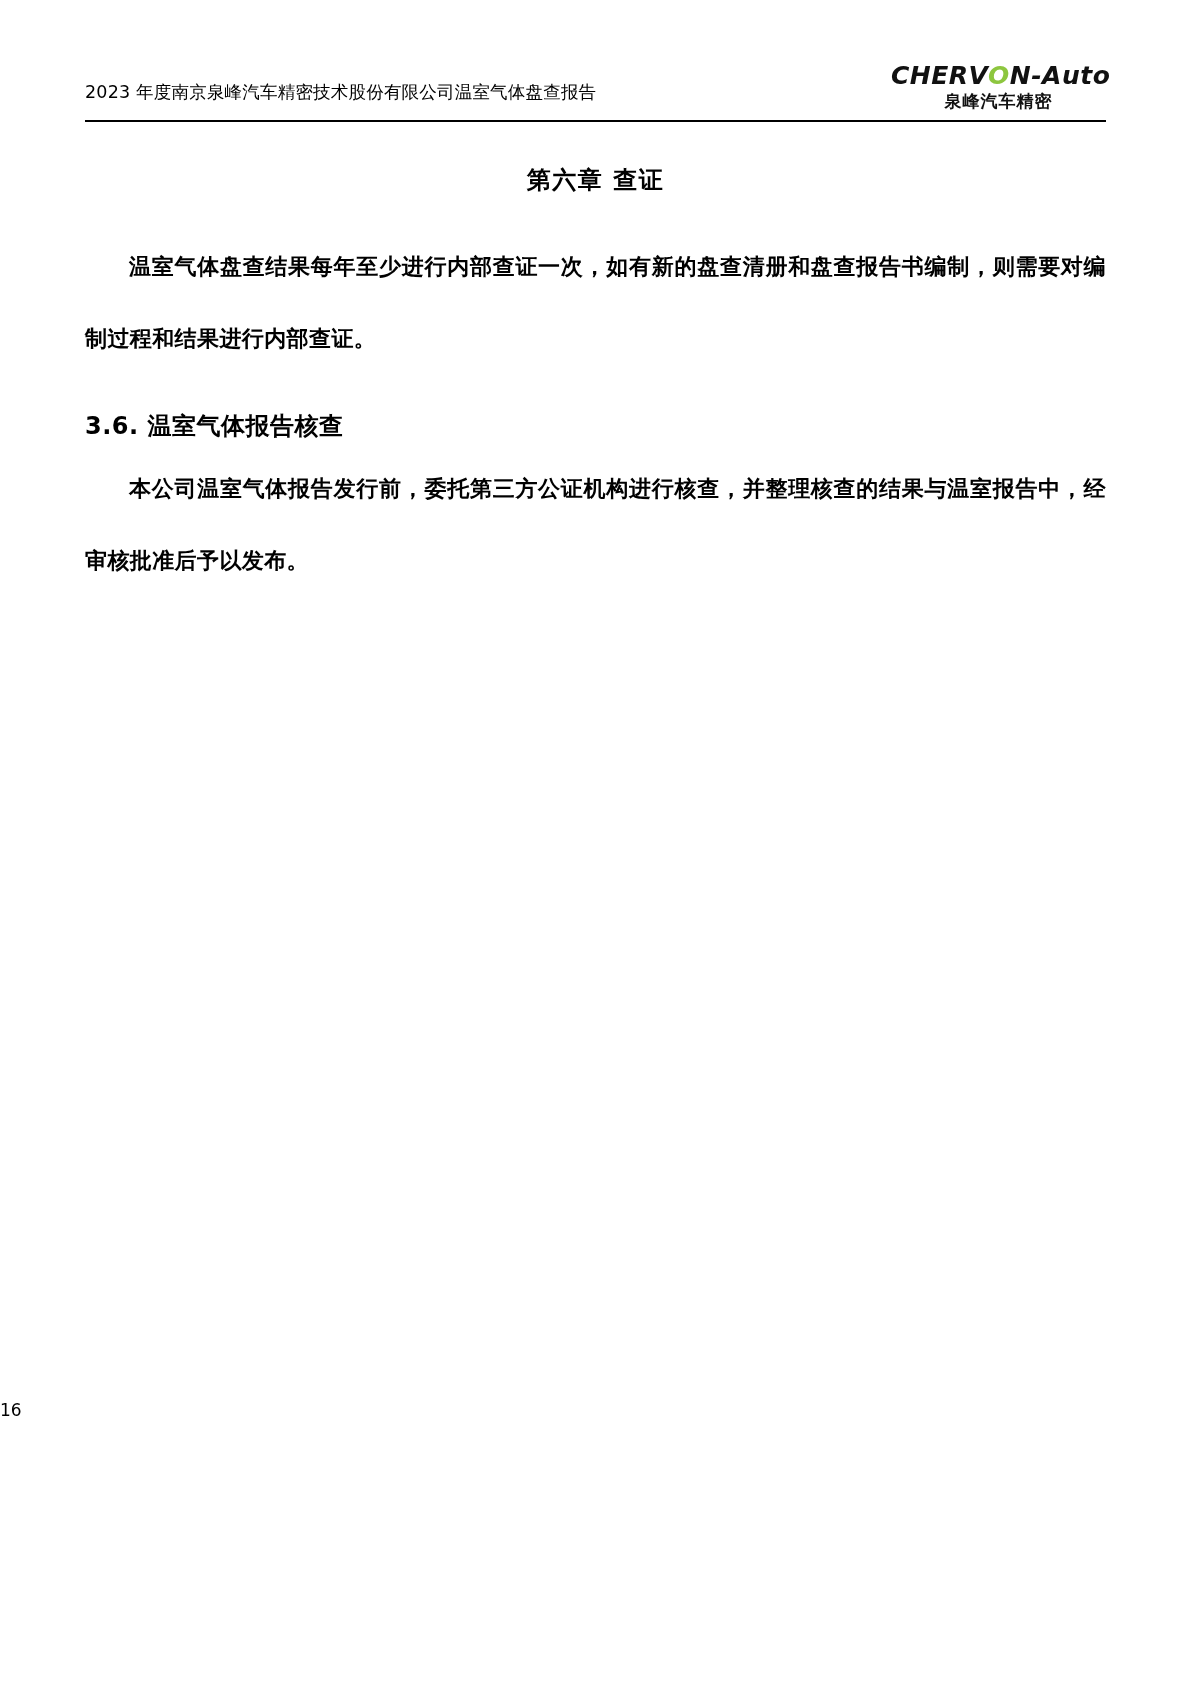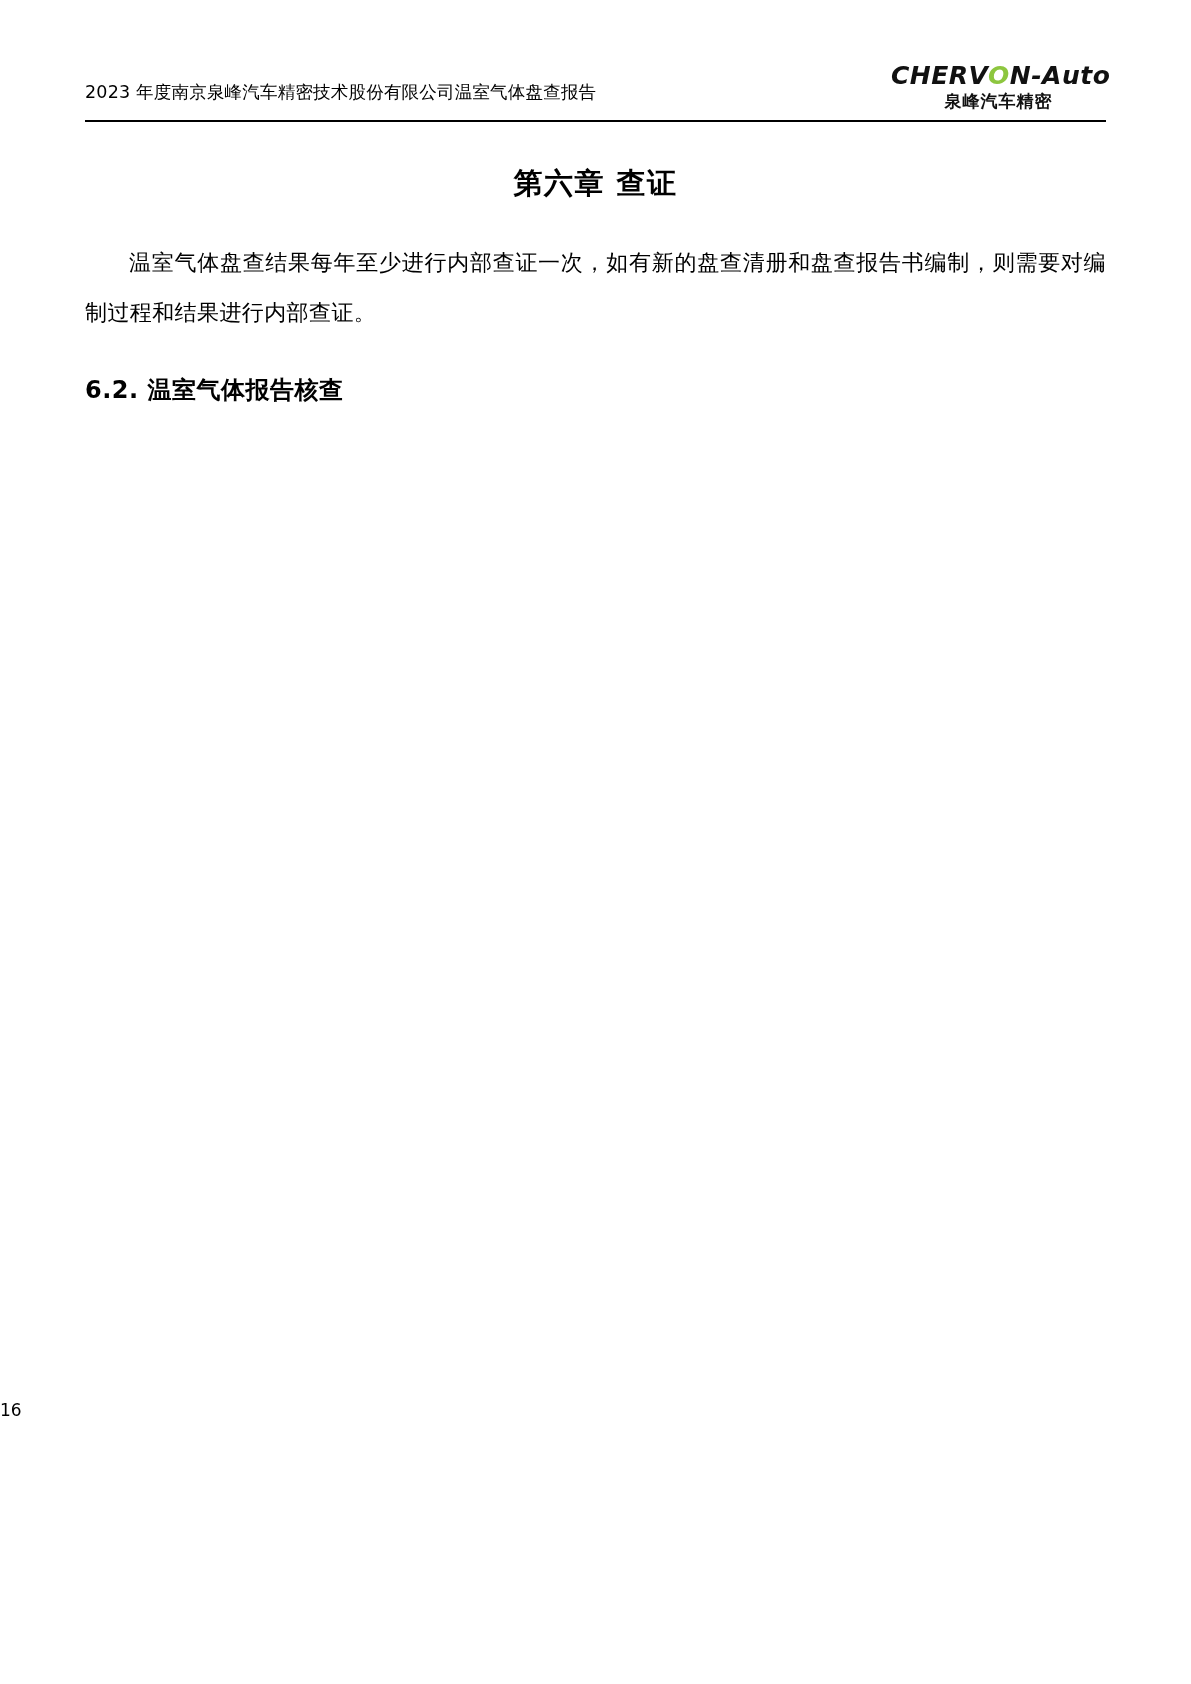--- a/index.html
+++ b/index.html
@@ -89,42 +89,43 @@
     position: absolute;
     top: 140px;
     left: 85px;
     right: 85px;
   }
 
   .chapter-title {
     text-align: center;
     font-family: "DejaVu Sans", "Liberation Sans", sans-serif;
     font-weight: bold;
-    font-size: 29px;
+    font-size: 24px;
     letter-spacing: 1.5px;
     margin: 24px 0 34px 0;
   }
 
   .section-heading {
     font-family: "DejaVu Sans", "Liberation Sans", sans-serif;
     font-weight: bold;
     font-size: 24px;
     letter-spacing: 0.5px;
     margin: 18px 0 10px 0;
   }
 
   .paragraph {
     font-family: "DejaVu Serif", "Liberation Serif", serif;
     font-size: 22px;
-    line-height: 50px;
+    line-height: 72px;
     text-align: justify;
     text-justify: inter-ideograph;
     text-indent: 2em;
     margin: 0 0 4px 0;
     letter-spacing: 0.4px;
+    font-weight: bold;
   }
 
   .spacer-1 { height: 14px; }
 
   
   .footer {
     position: absolute;
     left: 0;
     right: 0;
     top: 1400px;
@@ -153,20 +154,21 @@
 
   <div class="content">
 
     <div class="chapter-title">第六章 查证</div>
 
 
     <p class="paragraph">温室气体盘查结果每年至少进行内部查证一次，如有新的盘查清册和盘查报告书编制，则需要对编制过程和结果进行内部查证。</p>
 
     <div class="spacer-1"></div>
 
-    <div class="section-heading">6.2. 温室气体报告核查</div>
+    <div class="section-heading">3.6. 温室气体报告核查</div>
 
+    <p class="paragraph">本公司温室气体报告发行前，委托第三方公证机构进行核查，并整理核查的结果与温室报告中，经审核批准后予以发布。</p>
 
   </div>
 
   <div class="footer">16</div>
 
 </div>
 
 </body></html>

